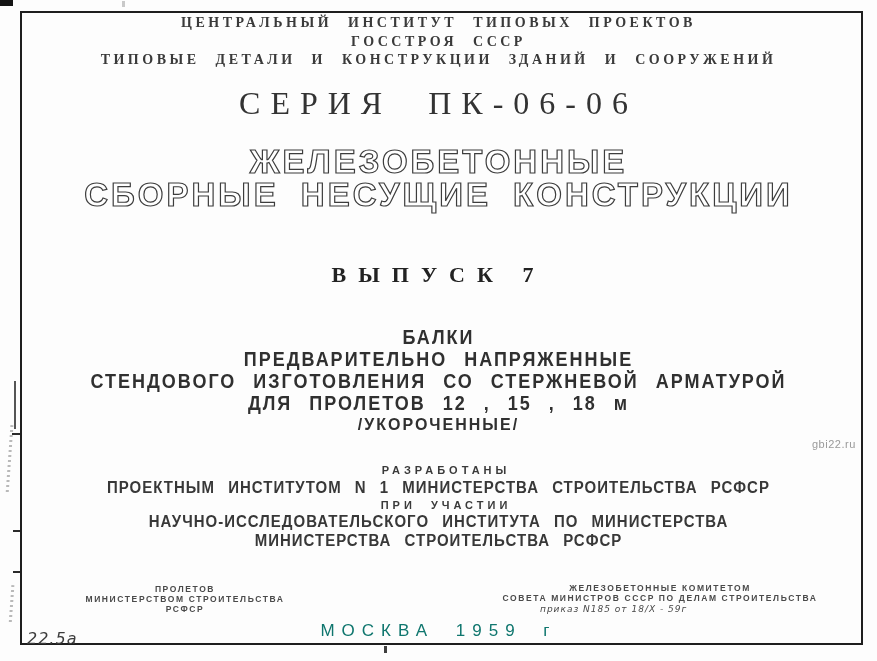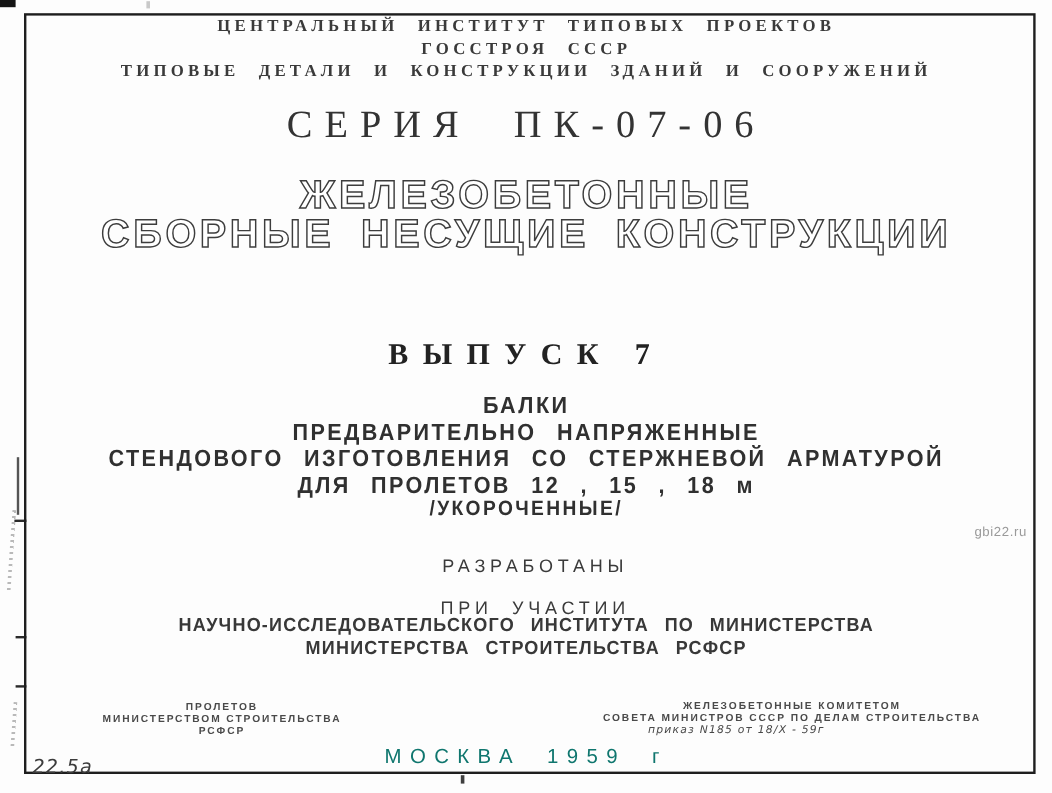--- a/index.html
+++ b/index.html
@@ -29,30 +29,30 @@
   }
   .title-outline{
     font-family:"Liberation Sans", sans-serif;font-weight:700;
     font-size:33px;letter-spacing:3px;word-spacing:10px;color:#4a4a4a;
   }
   @supports (-webkit-text-stroke: 1px #000){
     .title-outline{color:#fff;-webkit-text-stroke:1.2px #3d3d3d;}
   }
   .issue{
     font-family:"Liberation Serif", serif;font-weight:700;
-    font-size:25px;letter-spacing:12px;color:#222;margin-top:20px;
+    font-size:22px;letter-spacing:12px;color:#222;
   }
   .sub{
     font-family:"Liberation Sans", sans-serif;font-weight:700;
     font-size:18px;letter-spacing:2px;word-spacing:10px;color:#303030;
     transform:scaleY(1.08);
   }
   .sub-small{
-    font-family:"Liberation Sans", sans-serif;font-weight:400;
-    font-size:15px;letter-spacing:4px;word-spacing:8px;color:#3a3a3a;padding-left:15px;
+    font-family:"Liberation Sans", sans-serif;font-weight:700;
+    font-size:11px;letter-spacing:4px;word-spacing:8px;color:#3a3a3a;padding-left:15px;
   }
   .dev{
     font-family:"Liberation Sans", sans-serif;font-weight:700;
     font-size:15px;letter-spacing:1px;word-spacing:8px;color:#383838;
     transform:scaleY(1.05);
   }
   .corner-block{
     position:absolute;white-space:nowrap;text-align:center;
     font-family:"Liberation Sans", sans-serif;font-weight:700;
     font-size:8.5px;letter-spacing:1.6px;color:#4a4a4a;line-height:10px;
@@ -105,34 +105,35 @@
   <div class="border-tick tick3"></div>
   <div class="double-border"></div>
   <div class="bottom-tick"></div>
 
   <div class="frame"></div>
 
   <div class="line hdr" style="top:15px;">ЦЕНТРАЛЬНЫЙ  ИНСТИТУТ  ТИПОВЫХ  ПРОЕКТОВ</div>
   <div class="line hdr" style="top:34px;">ГОССТРОЯ  СССР</div>
   <div class="line hdr" style="top:52px;">ТИПОВЫЕ  ДЕТАЛИ  И  КОНСТРУКЦИИ  ЗДАНИЙ  И  СООРУЖЕНИЙ</div>
 
-  <div class="line series" style="top:85px;">СЕРИЯ  ПК-07-06</div>
+  <div class="line series" style="top:85px;">СЕРИЯ  ПК-06-06</div>
 
   <div class="line title-outline" style="top:143px;">ЖЕЛЕЗОБЕТОННЫЕ</div>
   <div class="line title-outline" style="top:176px;">СБОРНЫЕ  НЕСУЩИЕ  КОНСТРУКЦИИ</div>
 
   <div class="line issue" style="top:262px;">ВЫПУСК 7</div>
 
   <div class="line sub" style="top:328px;">БАЛКИ</div>
   <div class="line sub" style="top:350px;">ПРЕДВАРИТЕЛЬНО  НАПРЯЖЕННЫЕ</div>
   <div class="line sub" style="top:372px;">СТЕНДОВОГО  ИЗГОТОВЛЕНИЯ  СО  СТЕРЖНЕВОЙ  АРМАТУРОЙ</div>
   <div class="line sub" style="top:394px;">ДЛЯ  ПРОЛЕТОВ   12 , 15 , 18 м</div>
   <div class="line sub" style="top:416px;font-size:16px;">/УКОРОЧЕННЫЕ/</div>
 
   <div class="line sub-small" style="top:464px;">РАЗРАБОТАНЫ</div>
+  <div class="line dev" style="top:479px;">ПРОЕКТНЫМ  ИНСТИТУТОМ  N 1  МИНИСТЕРСТВА СТРОИТЕЛЬСТВА  РСФСР</div>
   <div class="line sub-small" style="top:499px;">ПРИ  УЧАСТИИ</div>
   <div class="line dev" style="top:513px;">НАУЧНО-ИССЛЕДОВАТЕЛЬСКОГО  ИНСТИТУТА  ПО МИНИСТЕРСТВА</div>
   <div class="line dev" style="top:532px;">МИНИСТЕРСТВА  СТРОИТЕЛЬСТВА  РСФСР</div>
 
   <div class="corner-block" style="left:75px;top:584px;width:220px;">
     <div>ПРОЛЕТОВ</div>
     <div>МИНИСТЕРСТВОМ  СТРОИТЕЛЬСТВА</div>
     <div>РСФСР</div>
   </div>
 

